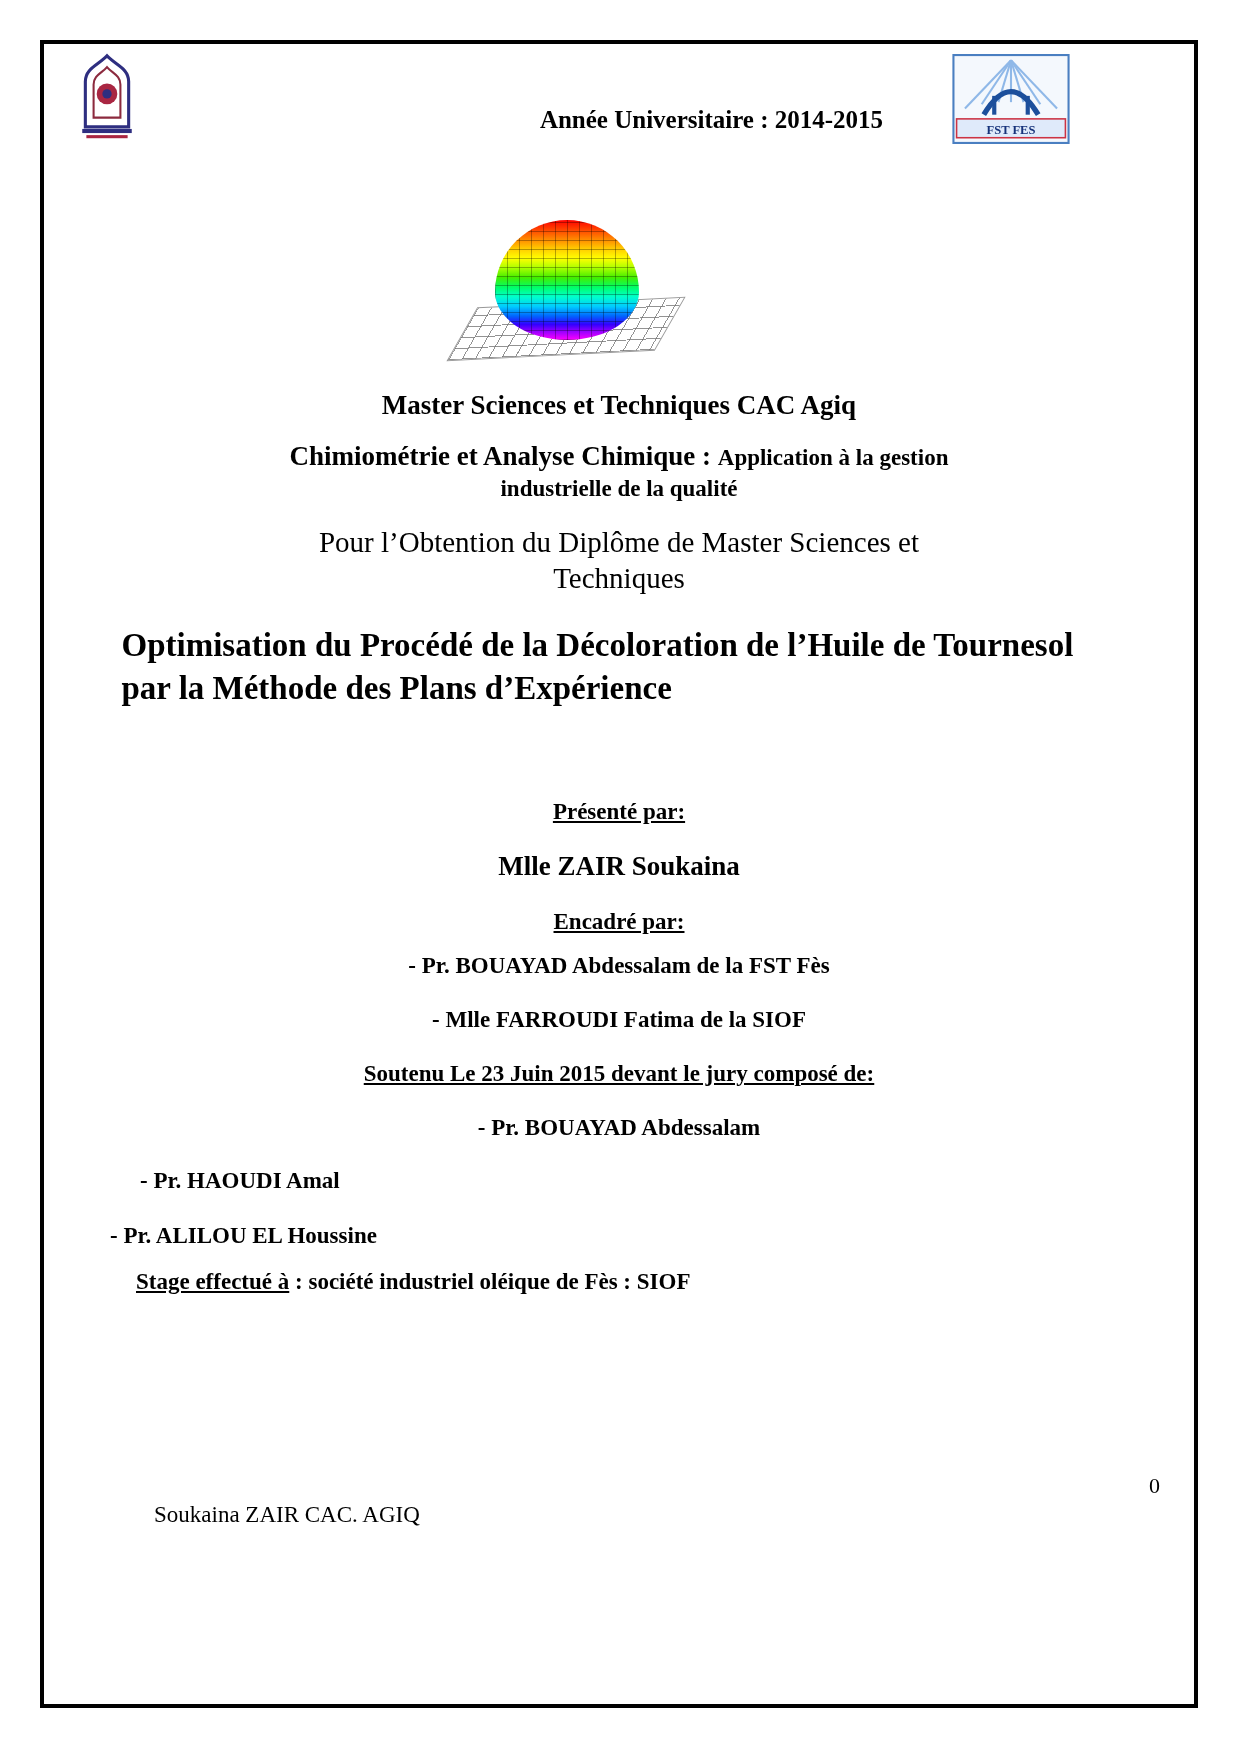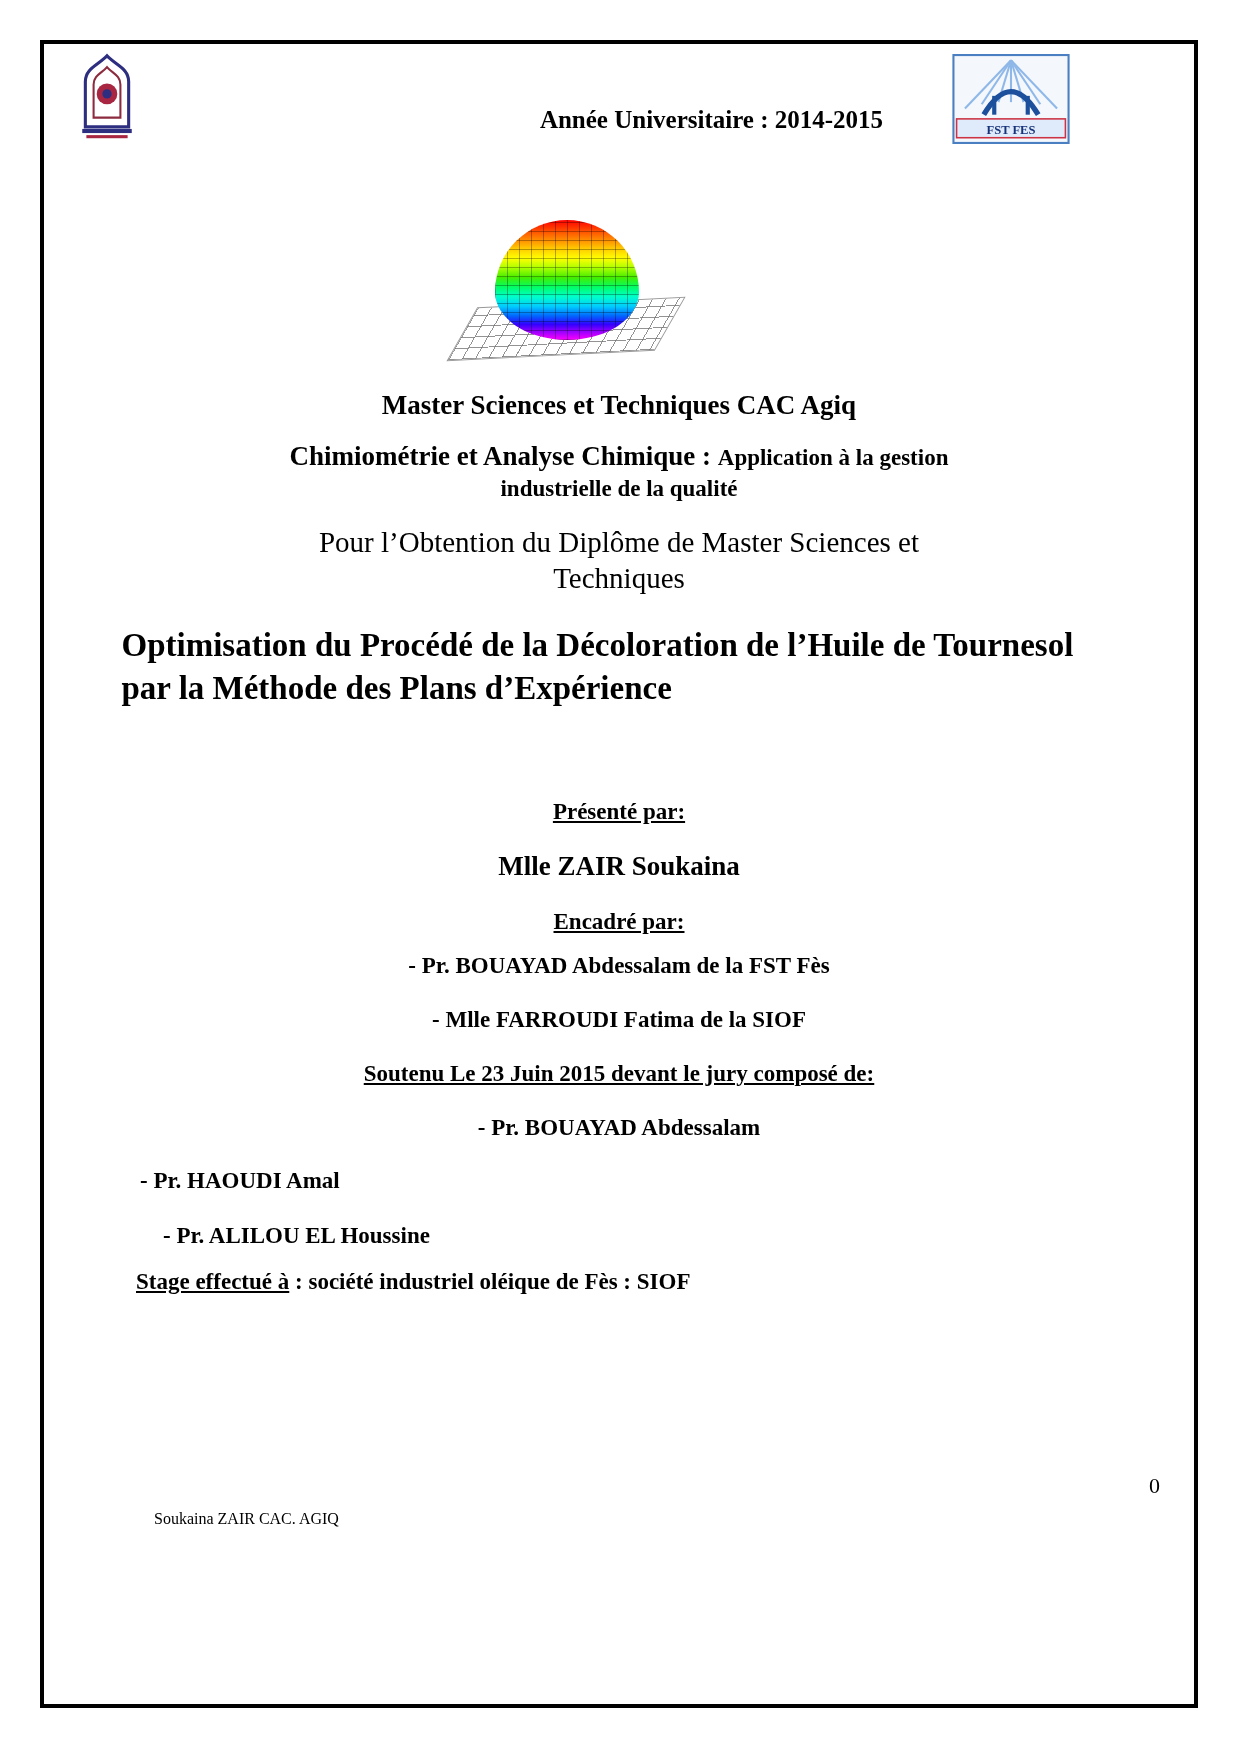--- a/index.html
+++ b/index.html
@@ -57,26 +57,26 @@
   .line { font-size:23px; font-weight:bold; text-align:center; line-height:1.2; }
   .u { text-decoration:underline; }
   .presented-label { margin-top:88px; }
   .presented-name  { margin-top:24px; font-size:27px; }
   .encadre-label   { margin-top:26px; }
   .sup1 { margin-top:16px; }
   .sup2 { margin-top:27px; }
   .soutenu { margin-top:26px; }
   .jury1 { margin-top:26px; }
   .jury2 { margin-top:26px; text-align:left; padding-left:96px; }
-  .jury3 { margin-top:27px; text-align:left; padding-left:119px; }
+  .jury3 { margin-top:27px; text-align:left; padding-left:66px; }
   .stage { margin-top:20px; text-align:left; padding-left:92px; font-size:23px; font-weight:bold; }
 
   
   .page-number { position:absolute; right:34px; bottom:205px; font-size:22px; }
-  .author      { position:absolute; left:110px; bottom:176px; font-size:16px; }
+  .author      { position:absolute; left:110px; bottom:176px; font-size:23px; }
 </style>
 </head>
 <body>
 
 <div class="frame">
 
   <div class="uni-logo">
     <svg viewBox="0 0 64 88">
       <path d="M32 3 C40 12 53 15 53 28 L53 72 L11 72 L11 28 C11 15 24 12 32 3 Z" fill="none" stroke="#2e2e80" stroke-width="3"></path>
       <path d="M32 14 C37 20 45 22 45 31 L45 63 L19 63 L19 31 C19 22 27 20 32 14 Z" fill="none" stroke="#8c2a3e" stroke-width="2"></path>

